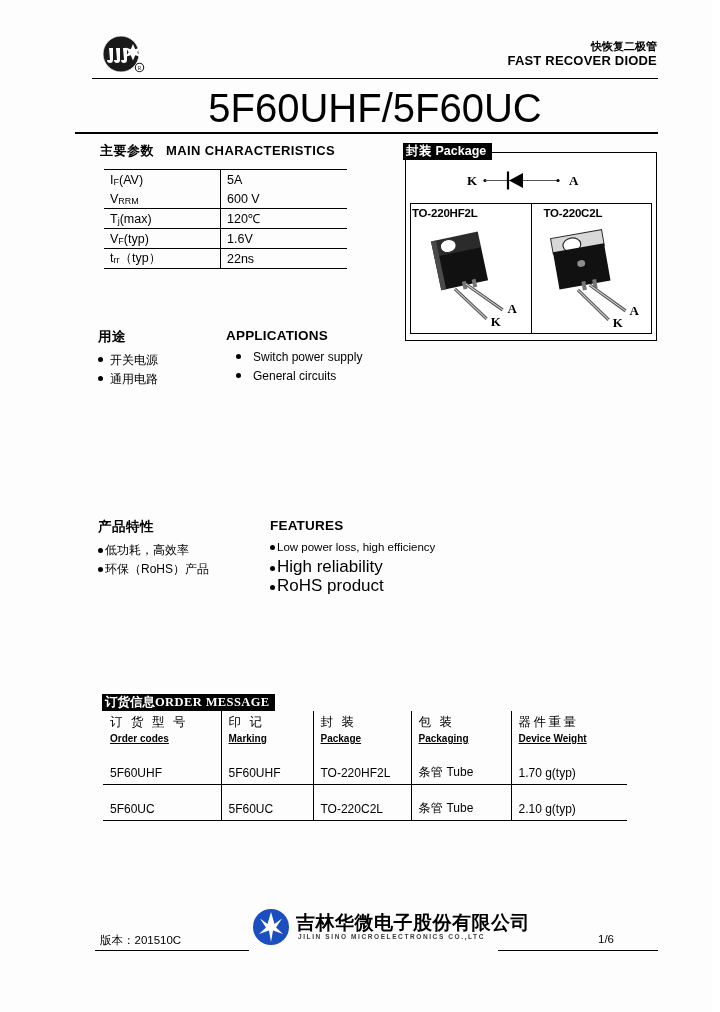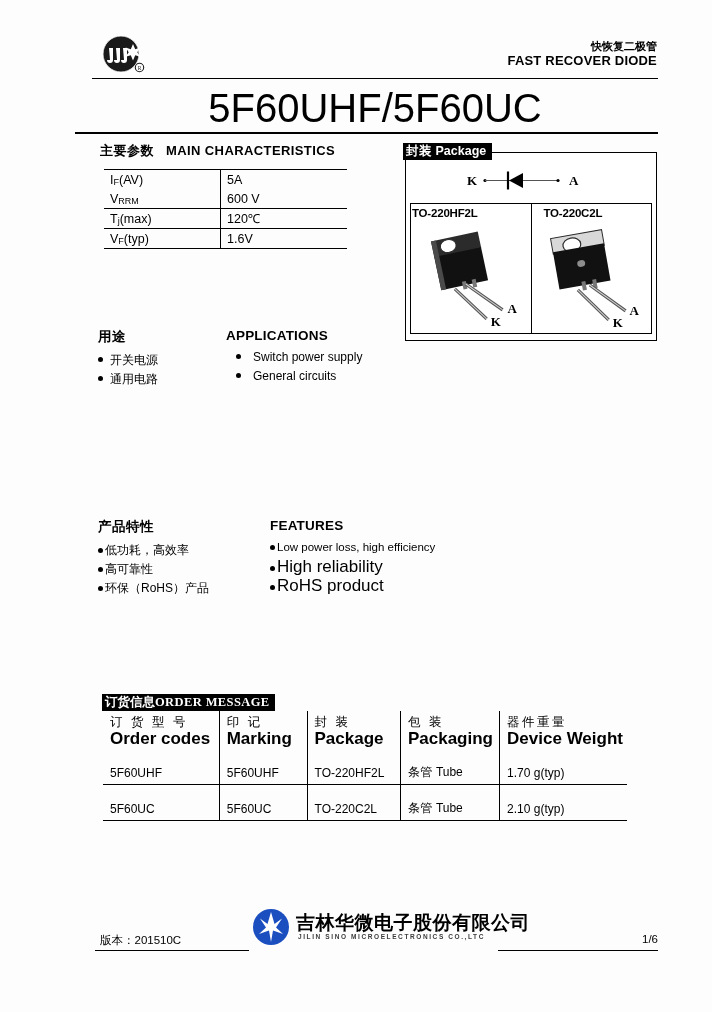--- a/index.html
+++ b/index.html
@@ -231,21 +231,21 @@
     font-weight: normal;
   }
   .order-table th { padding-top: 3px; }
   .order-table col.c1 { width: 118px; }
   .order-table col.c2 { width: 92px; }
   .order-table col.c3 { width: 98px; }
   .order-table col.c4 { width: 100px; }
   .order-table col.c5 { width: 116px; }
   .order-table .vsep { border-right: 1.2px solid #000; }
   .hdr-cn { font-size: 12.5px; letter-spacing: 2.5px; display: block; line-height: 17px; }
-  .hdr-en { font-size: 17px; font-weight: bold; display: block; line-height: 16px; }
+  .hdr-en { font-size: 10px; font-weight: bold; display: block; line-height: 16px; text-decoration: underline; }
   .order-table tr.r-head th { border-bottom: none; }
   .order-table tr.r-body td { height: 19px; }
   .order-table tr.sep td { border-top: 1.2px solid #000; }
   .order-table tr.last td { border-bottom: 1.4px solid #000; }
   .wt-cn { letter-spacing: 0.3px; }
 
   
   .footer-logo {
     position: absolute;
     left: 252px; top: 908px;
@@ -279,21 +279,21 @@
   .rule-foot-r {
     position: absolute;
     left: 498px; top: 950px;
     width: 160px;
     border-top: 1.2px solid #000;
   }
   .pageno {
     position: absolute;
     left: 598px; top: 933px;
     width: 60px;
-    text-align: right;
+    text-align: left;
     font-size: 11.5px;
   }
 </style>
 </head>
 <body>
 
 <div class="page">
 
   <div class="header">
     <div class="brand-logo">
@@ -330,20 +330,24 @@
         <td class="k"><span>V</span><span class="sub">RRM</span><span></span></td>
         <td>600 V</td>
       </tr>
       <tr class="line-bot">
         <td class="k"><span>T</span><span class="sub">j</span><span>(max)</span></td>
         <td>120℃</td>
       </tr>
       <tr class="line-bot">
         <td class="k"><span>V</span><span class="sub">F</span><span>(typ)</span></td>
         <td>1.6V</td>
+      </tr>
+      <tr class="line-bot">
+        <td class="k"><span>t</span><span class="sub">rr</span><span>（typ）</span></td>
+        <td>22ns</td>
       </tr>
     </tbody>
   </table>
 
   <div class="pkg-box">
     <div class="pkg-symbol">
       <svg viewBox="0 0 250 36" width="250" height="36" aria-hidden="true">
         <text x="61" y="22" font-size="13" font-family="Liberation Serif, serif" font-weight="bold" fill="#000">K</text>
         <circle cx="79" cy="17.5" r="1.6" fill="#000"></circle>
         <line x1="79" y1="17.5" x2="117" y2="17.5" stroke="#555" stroke-width="1"></line>
@@ -415,21 +419,20 @@
       <div class="sec-title-en">APPLICATIONS</div>
       <div class="bullet-row"><span class="dot"></span><span>Switch power supply</span></div>
       <div class="bullet-row"><span class="dot"></span><span>General circuits</span></div>
     </div>
   </div>
 
   <div class="feats">
     <div class="col-cn">
       <div class="sec-title-cn">产品特性</div>
       <div class="bullet-row"><span class="dot"></span><span>低功耗，高效率</span></div>
-      <div class="bullet-row"><span class="dot"></span><span>高可靠性</span></div>
       <div class="bullet-row"><span class="dot"></span><span>环保（RoHS）产品</span></div>
     </div>
     <div class="col-en">
       <div class="sec-title-en">FEATURES</div>
       <div class="bullet-row"><span class="dot"></span><span>Low power loss, high efficiency</span></div>
       <div class="bullet-row big"><span class="dot"></span><span>High reliability</span></div>
       <div class="bullet-row big"><span class="dot"></span><span>RoHS product</span></div>
     </div>
   </div>
 

